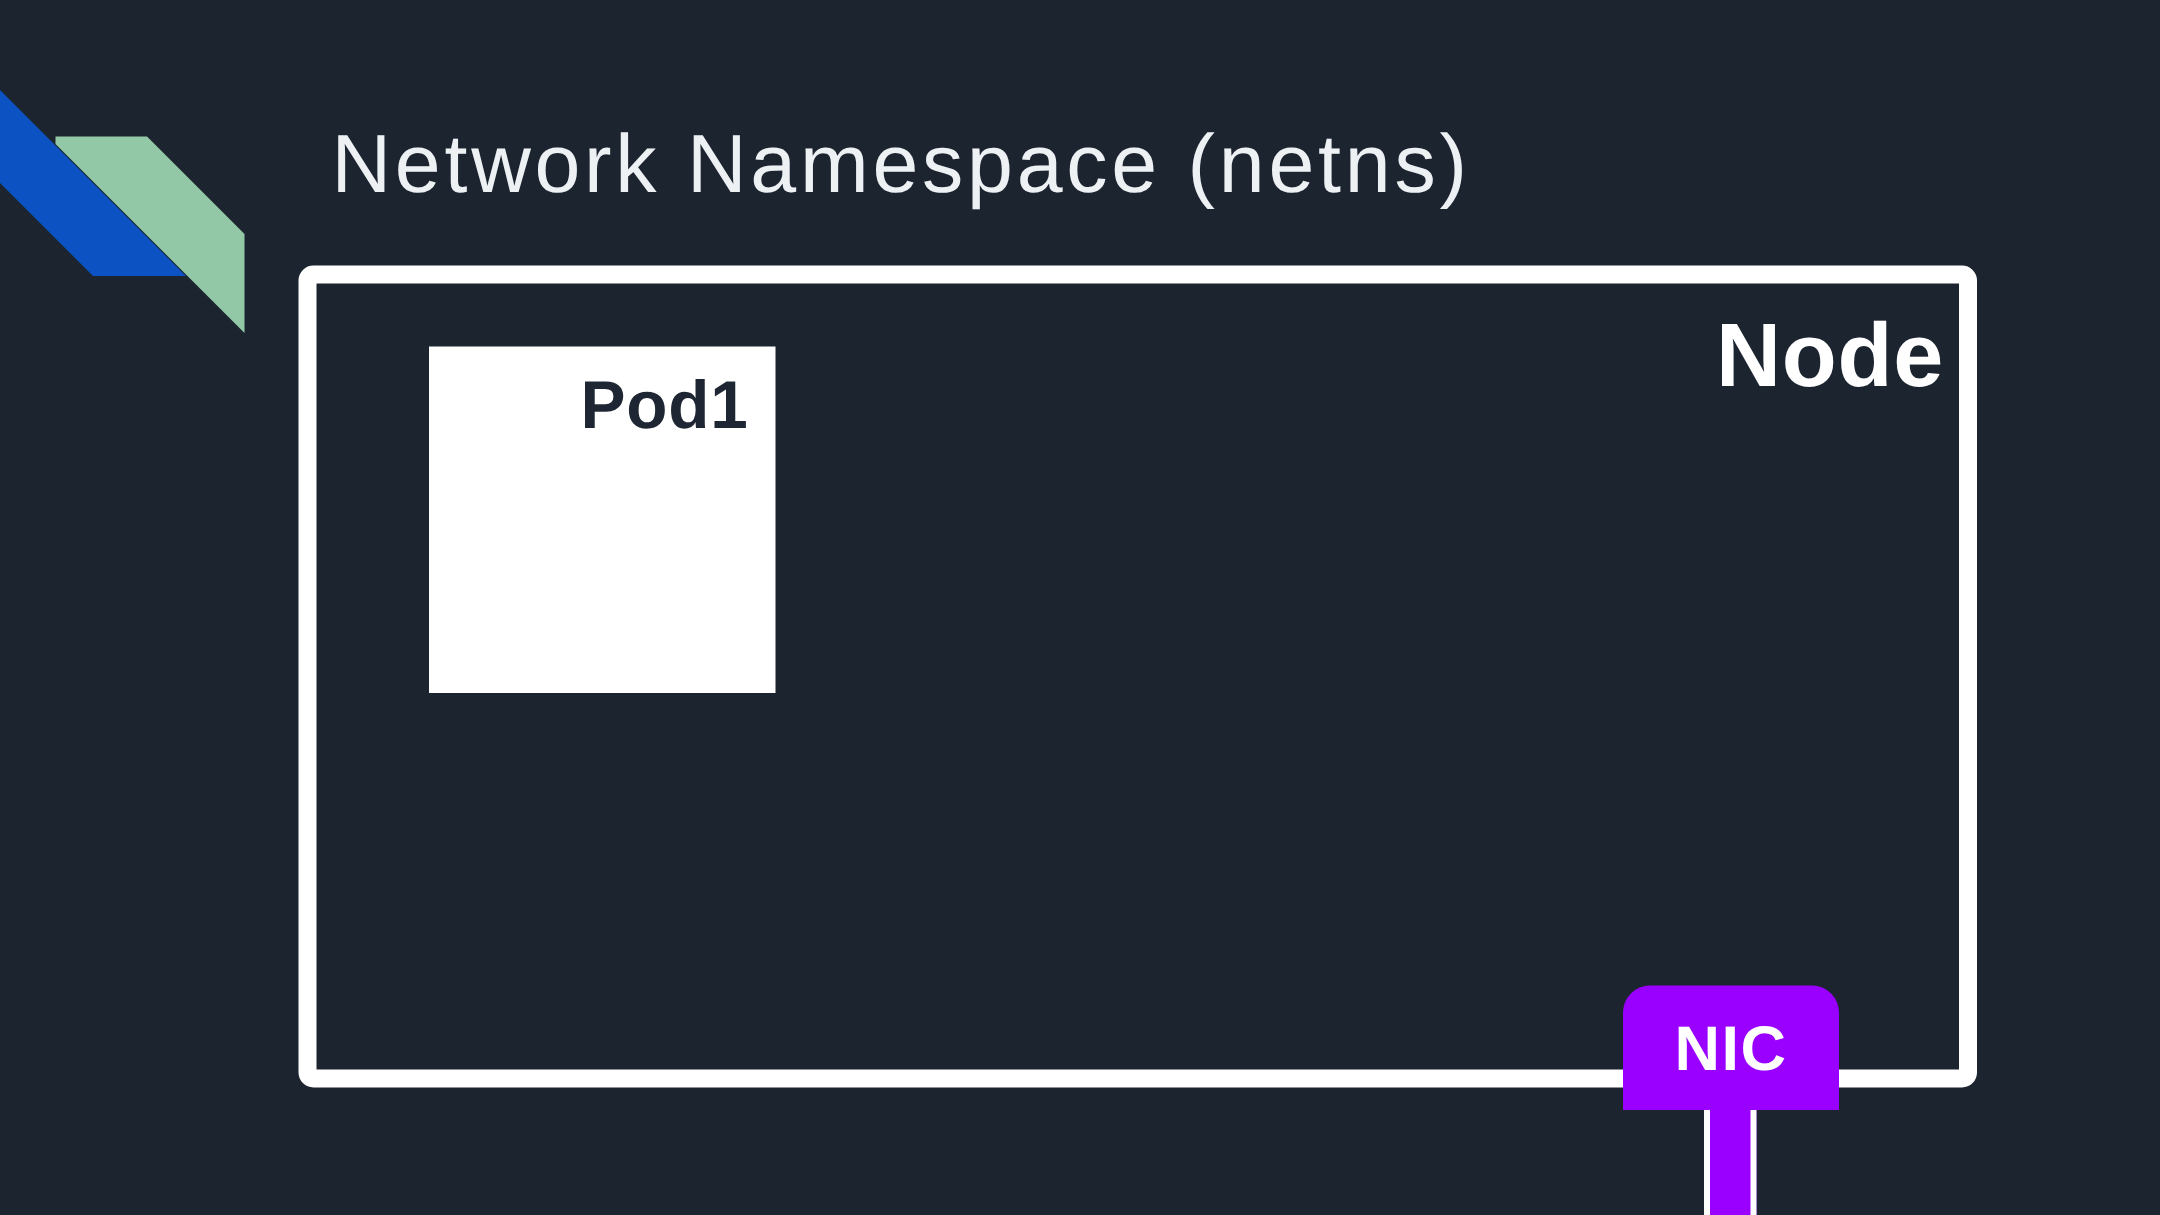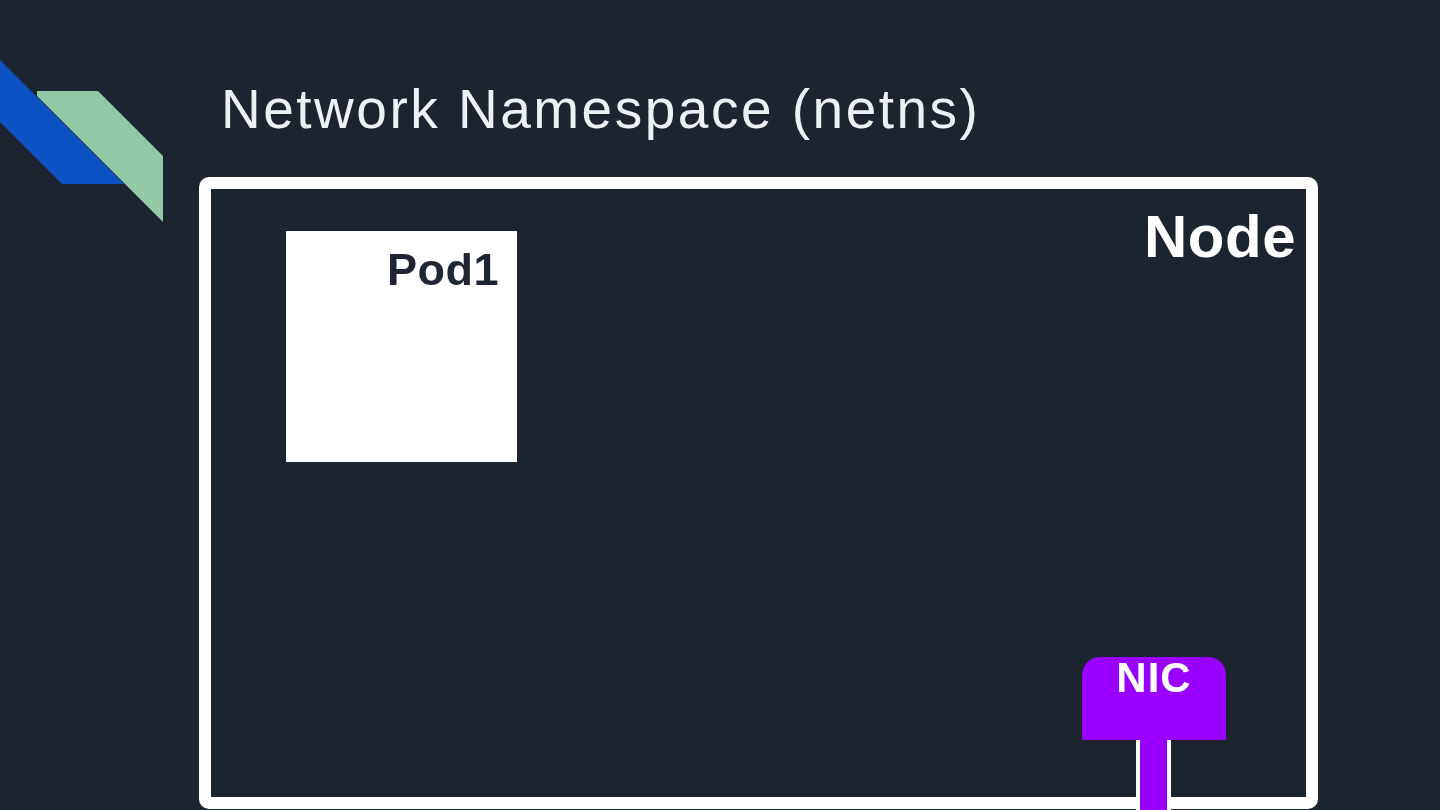--- a/index.html
+++ b/index.html
@@ -32,21 +32,21 @@
     line-height: 1.1;
     color: #eef1f4;
     white-space: nowrap;
     margin-left: 12px;
   }
   .node-box {
     position: absolute;
     left: 199px;
     top: 177px;
     width: 1119px;
-    height: 632px;
+    height: 548px;
     box-sizing: border-box;
     border: 12px solid #ffffff;
     border-radius: 10px;
     z-index: 10;
   }
   .node-label {
     position: absolute;
     top: 18px;
     right: 10px;
     font-size: 60px;
@@ -75,21 +75,21 @@
   .pod-2 { left: 262px; top: 466px; height: 192px; }
   .nic-box {
     position: absolute;
     left: 1082px;
     top: 657px;
     width: 144px;
     height: 83px;
     background: #9900ff;
     border-radius: 18px 18px 0 0;
     display: flex;
-    align-items: flex-start;
+    align-items: center;
     justify-content: center;
     z-index: 30;
   }
   .nic-label {
     font-size: 42px;
     font-weight: bold;
     color: #ffffff;
     letter-spacing: 1px;
     line-height: 1;
   }

